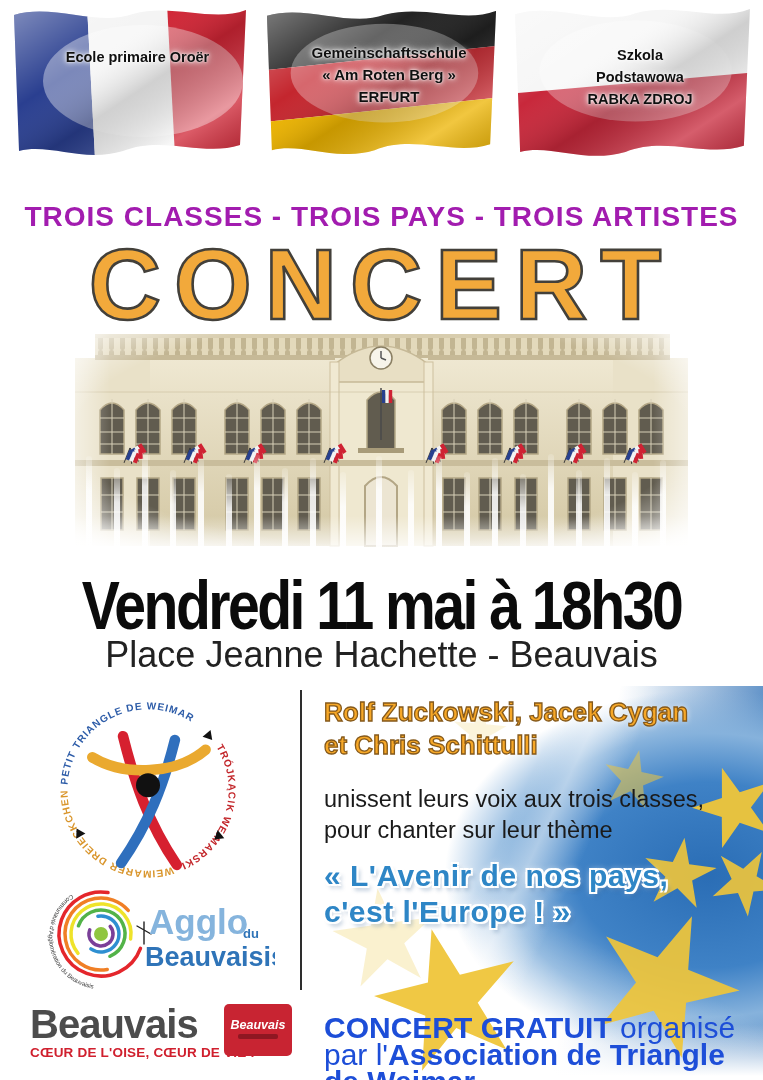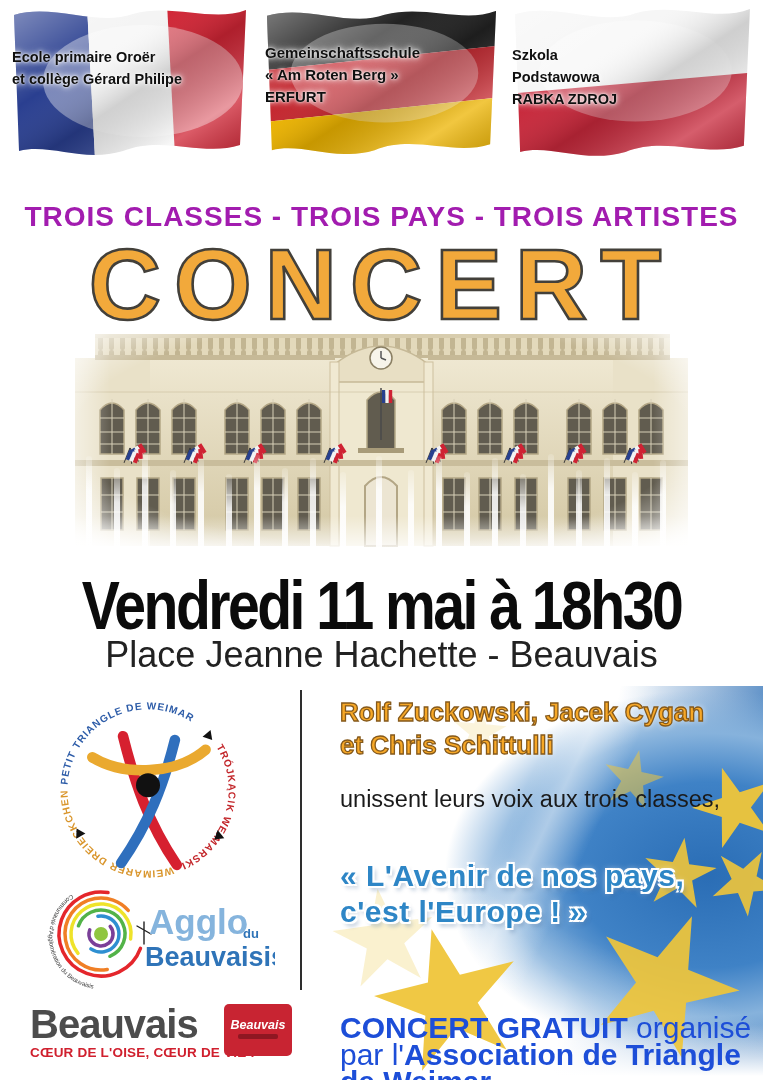--- a/index.html
+++ b/index.html
@@ -3,21 +3,21 @@
 <meta charset="utf-8">
 <style>
   html,body{margin:0;padding:0;background:#ffffff;}
   .poster{position:relative;width:763px;height:1080px;margin:0 auto;background:#ffffff;
           font-family:"Liberation Sans",sans-serif;overflow:hidden;}
   .abs{position:absolute;}
 
   
   .flag{position:absolute;top:0;height:162px;}
   .flag svg{display:block;width:100%;height:100%;}
-  .flag-text{position:absolute;left:4px;right:0;color:#101010;
+  .flag-text{position:absolute;left:16px;right:0;text-align:center;color:#101010;
              font-weight:bold;font-size:14.5px;line-height:22px;
              text-shadow:0 0 5px rgba(255,255,255,.95),0 0 2px rgba(255,255,255,.9),0 0 8px rgba(255,255,255,.8);}
   .flag-de .flag-text{font-size:15px;}
 
   
   .subtitle{top:172px;left:0;width:763px;text-align:center;color:#1d83c4;
             font-weight:bold;font-size:27px;}
   .tagline{top:201px;left:0;width:763px;text-align:center;color:#a21caf;
            font-weight:bold;font-size:28px;letter-spacing:1px;}
   .concert{top:234px;left:0;width:763px;text-align:center;color:#f2a93b;
@@ -53,21 +53,21 @@
      background:
        linear-gradient(to top,#ffffff 1%,rgba(255,255,255,0) 14%),
        linear-gradient(115deg,rgba(255,255,255,0) 42%,rgba(255,255,255,.45) 48%,rgba(255,255,255,0) 56%),
        linear-gradient(205deg,rgba(255,255,255,0) 55%,rgba(255,255,255,.75) 88%),
        radial-gradient(ellipse 75% 62% at 88% 48%, #2a6db5 0%, #3f82c6 38%, #86b2dc 58%, rgba(255,255,255,0) 76%),
        linear-gradient(100deg, rgba(255,255,255,0) 60%, rgba(42,109,181,.75) 88%);
      background-color:#ffffff;}
   .star{position:absolute;}
   .star svg{display:block;width:100%;height:100%;}
 
-  .rp-text{position:absolute;left:38px;}
+  .rp-text{position:absolute;left:22px;}
   .artists{color:#f7a827;font-weight:bold;font-size:26px;line-height:33px;
            -webkit-text-stroke:1.3px #85591b;text-shadow:0 0 6px rgba(255,255,255,.85);}
   .body-text{color:#1a1a1a;font-size:23.5px;line-height:31px;margin-top:16px;}
   .quote{color:#2e86c6;font-weight:bold;font-size:30px;line-height:36px;letter-spacing:.5px;
          text-shadow:-2px -2px 0 #fff,2px -2px 0 #fff,-2px 2px 0 #fff,2px 2px 0 #fff,
                      0 0 7px rgba(255,255,255,.9),3px 4px 4px rgba(10,60,120,.35);}
   .direction{color:#4f4f4f;font-style:italic;font-size:20px;line-height:24px;}
   .freeline{color:#1d4ed8;font-size:30px;line-height:27px;}
   .freeline b{font-weight:bold;}
 
@@ -160,21 +160,20 @@
           <rect x="-15" y="-15" width="98" height="190" fill="#2a3f90"></rect>
           <rect x="83" y="-15" width="80" height="190" fill="#f4f4f4"></rect>
           <rect x="163" y="-15" width="110" height="190" fill="#d02535"></rect>
         </g>
         <ellipse cx="135" cy="80" rx="100" ry="56" fill="#ffffff" opacity=".38"></ellipse>
         <rect width="243" height="160" fill="url(#foldGrad)"></rect>
       </g>
     </svg>
     <div class="flag-text" style="top:46px;">
       <div>Ecole primaire Oroër</div>
-      <div>et collège Gérard Philipe</div>
     </div>
   </div>
 
   <div class="flag flag-de" style="left:261px;width:240px;">
     <svg viewBox="0 0 243 160">
       <g clip-path="url(#flagwave)">
         <g transform="rotate(-6 121 80)">
           <rect x="-20" y="-18" width="290" height="75" fill="#232323"></rect>
           <rect x="-20" y="57" width="290" height="52" fill="#c4262e"></rect>
           <rect x="-20" y="109" width="290" height="75" fill="#edb400"></rect>
@@ -424,20 +423,21 @@
         </svg>
       </div>
 
     <div class="rp-text artists" style="top:10px;">
       <div>Rolf Zuckowski, Jacek Cygan</div>
       <div>et Chris Schittulli</div>
     </div>
 
     <div class="rp-text body-text" style="top:82px;">
       <div>unissent leurs voix aux trois classes,</div>
+      <div>pour chanter sur leur thème</div>
     </div>
 
     <div class="rp-text quote" style="top:172px;">
       <div>« L'Avenir de nos pays,</div>
       <div>c'est l'Europe ! »</div>
     </div>
 
 
     <div class="rp-text freeline" style="top:328px;">
       <div><b>CONCERT GRATUIT</b><span> organisé</span></div>

